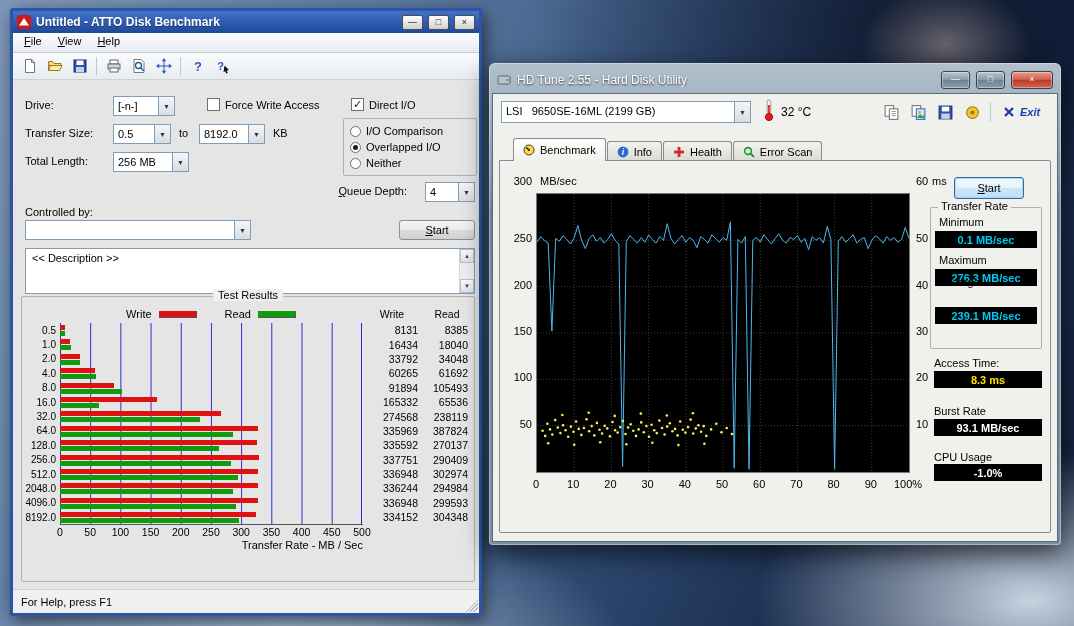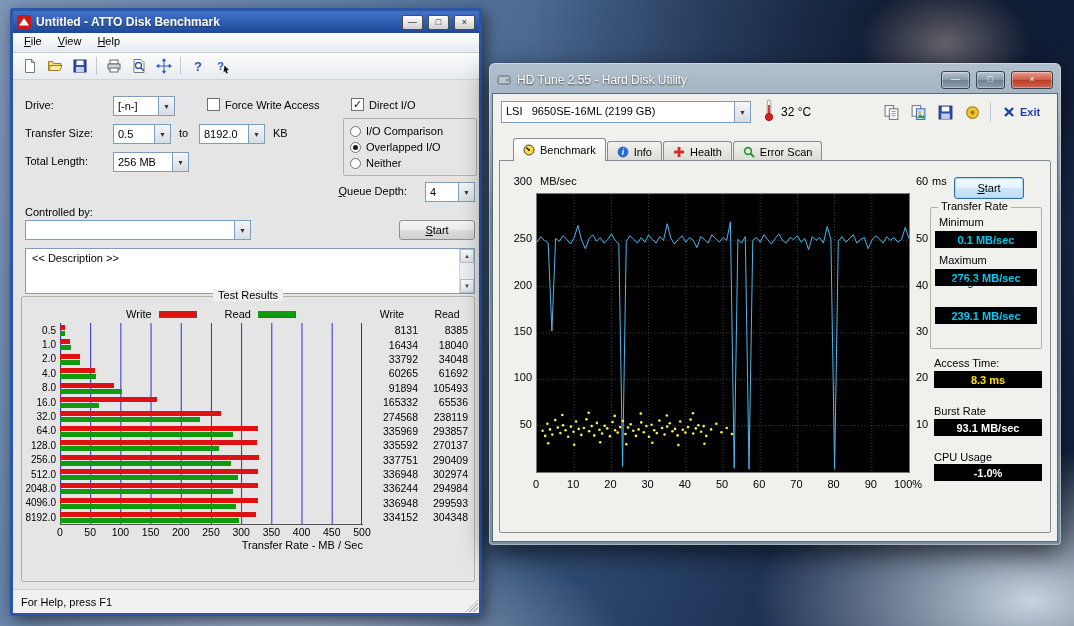--- a/index.html
+++ b/index.html
@@ -75,21 +75,21 @@
   .aero-btn{width:29px;height:18px;border:1px solid #39434d;border-radius:3px;color:#fff;font-size:9px;line-height:15px;text-align:center;
     background:linear-gradient(#bac7d3,#8798a7 50%,#6f8191 50%,#8c9dac);box-shadow:inset 0 0 0 1px rgba(255,255,255,.35);}
   .aero-btn.close{width:42px;background:linear-gradient(#e89d90,#d05a45 50%,#b83c28 50%,#d0654f);}
   .hdt-content{position:absolute;left:3px;right:3px;top:30px;bottom:3px;background:#f0f0ec;border:1px solid #5a6a78;}
   .hdt-combo{position:absolute;left:8px;top:7px;width:250px;height:22px;}
   .hdt-temp{position:absolute;left:288px;top:11px;font-size:12px;}
   .thermo{position:absolute;left:270px;top:4px;}
   .hdt-ib{position:absolute;top:6px;width:24px;height:24px;display:flex;align-items:center;justify-content:center;border:1px solid transparent;border-radius:2px;}
   .hdt-sep{position:absolute;left:497px;top:8px;width:1px;height:20px;background:#c4c8cc;}
   .hdt-exit{position:absolute;left:506px;top:8px;height:20px;display:flex;align-items:center;gap:5px;padding:0 4px;}
-  .hdt-exit .xlab{color:#1f3fae;font-weight:bold;}
+  .hdt-exit .xlab{color:#1f3fae;font-weight:bold;font-style:italic;}
   .hdt-tabs{position:absolute;left:20px;top:44px;height:23px;display:flex;gap:1px;}
   .tab{height:20px;margin-top:3px;border:1px solid #898c95;border-bottom:none;border-radius:3px 3px 0 0;background:linear-gradient(#f2f2ee,#dbdbd5);padding:0 9px;display:flex;align-items:center;gap:5px;}
   .tab.sel{height:23px;margin-top:0;background:linear-gradient(#ffffff,#f0f0ec);position:relative;z-index:2;}
   .hdt-panel{position:absolute;left:6px;right:6px;top:66px;bottom:8px;border:1px solid #898c95;background:#f0f0ec;border-radius:0 2px 2px 2px;}
   .hdt-plot{position:absolute;left:36px;top:32px;width:372px;height:278px;background:#000;border:1px solid #777;box-sizing:content-box;}
   .ytick{position:absolute;width:28px;text-align:right;font-size:11px;}
   .ytickR{position:absolute;text-align:left;font-size:11px;}
   .xtick{position:absolute;transform:translateX(-50%);font-size:11px;}
   .unitlab{position:absolute;font-size:11px;}
   .hdt-start{position:absolute;left:454px;top:16px;width:70px;height:22px;border:1px solid #2f6fa8;border-radius:3px;text-align:center;line-height:20px;
@@ -318,21 +318,21 @@
               <div class="aval">274568</div>
               <div class="aval">238119</div>
             </div>
             <div class="arow">
               <div class="acat">64.0</div>
               <div class="abars">
                 <div class="abar w" style="width: 65.6189%; background: rgb(222, 18, 18);"></div>
                 <div class="abar r" style="width: 57.3939%; background: rgb(15, 155, 15);"></div>
               </div>
               <div class="aval">335969</div>
-              <div class="aval">293857</div>
+              <div class="aval">387824</div>
             </div>
             <div class="arow">
               <div class="acat">128.0</div>
               <div class="abars">
                 <div class="abar w" style="width: 65.5453%; background: rgb(222, 18, 18);"></div>
                 <div class="abar r" style="width: 52.7611%; background: rgb(15, 155, 15);"></div>
               </div>
               <div class="aval">335592</div>
               <div class="aval">270137</div>
             </div>

